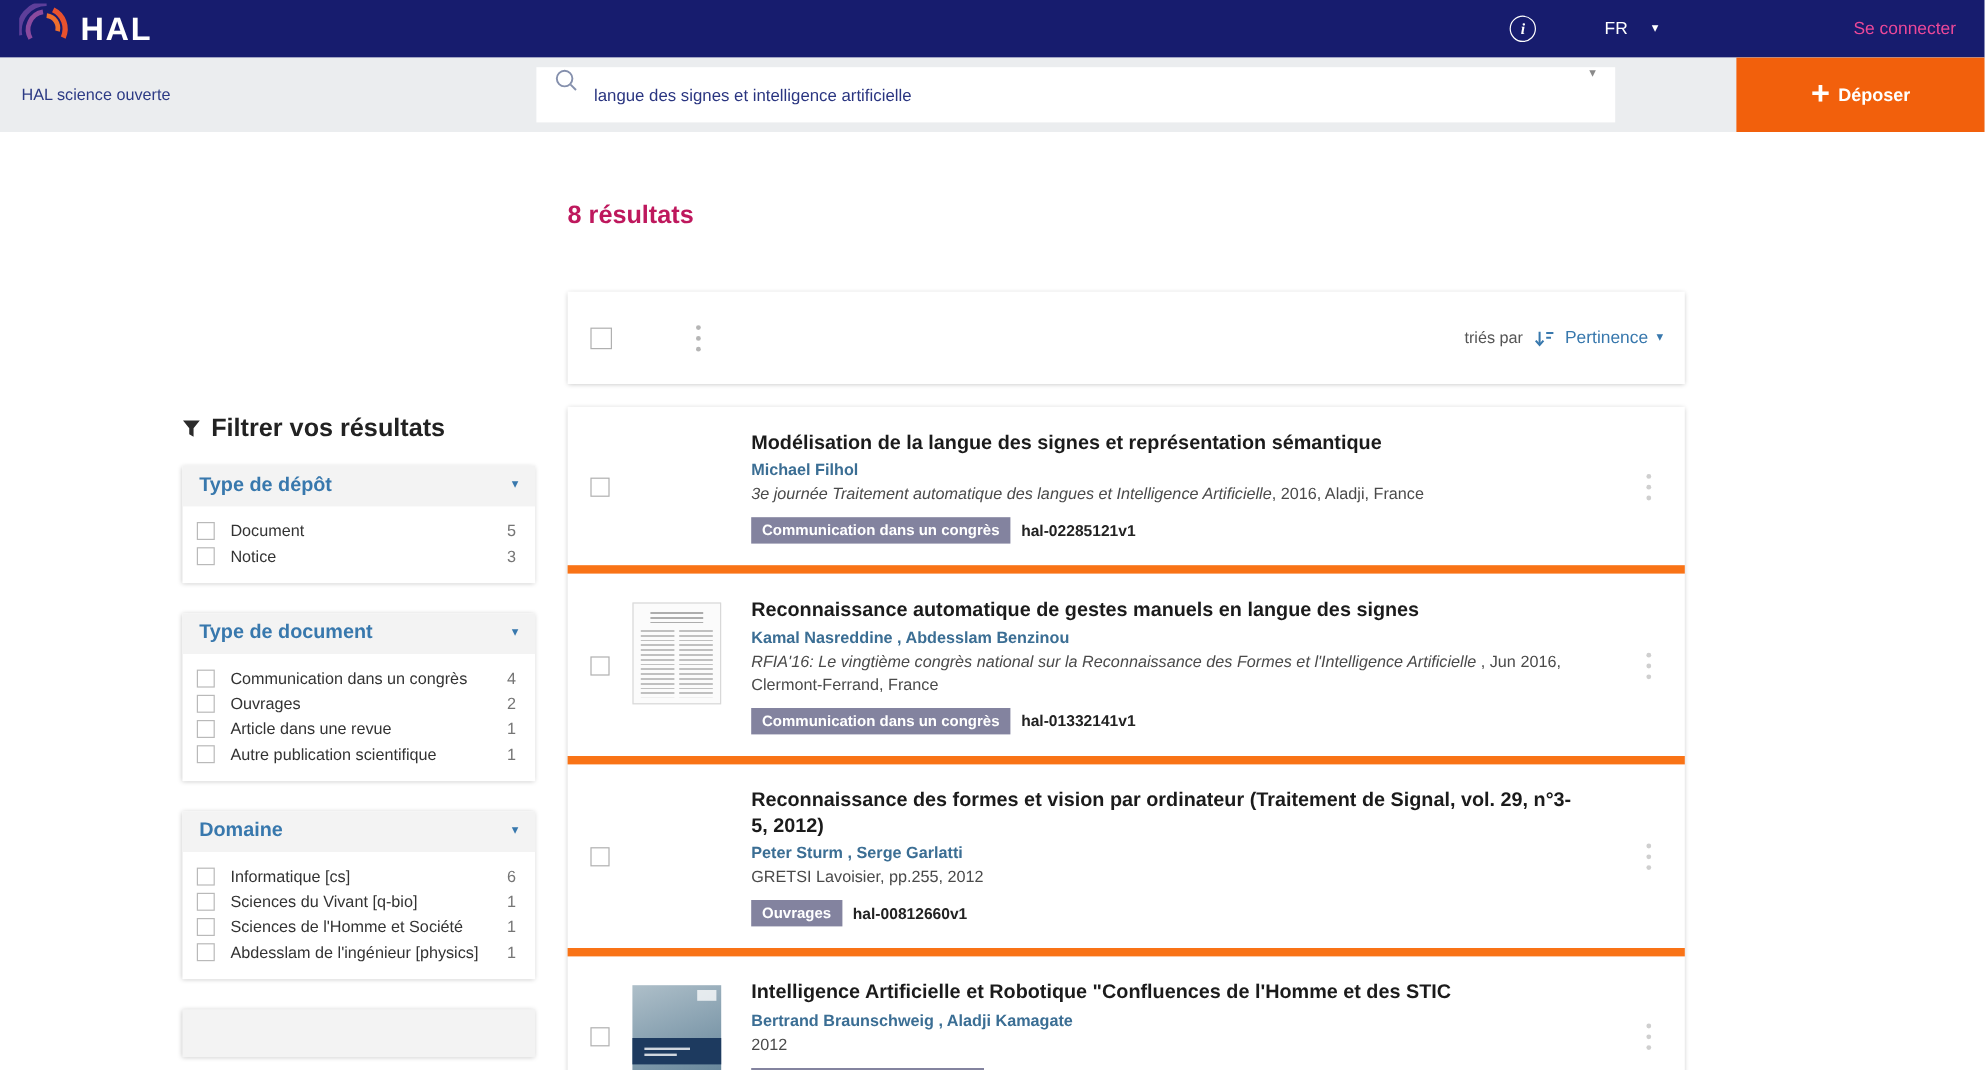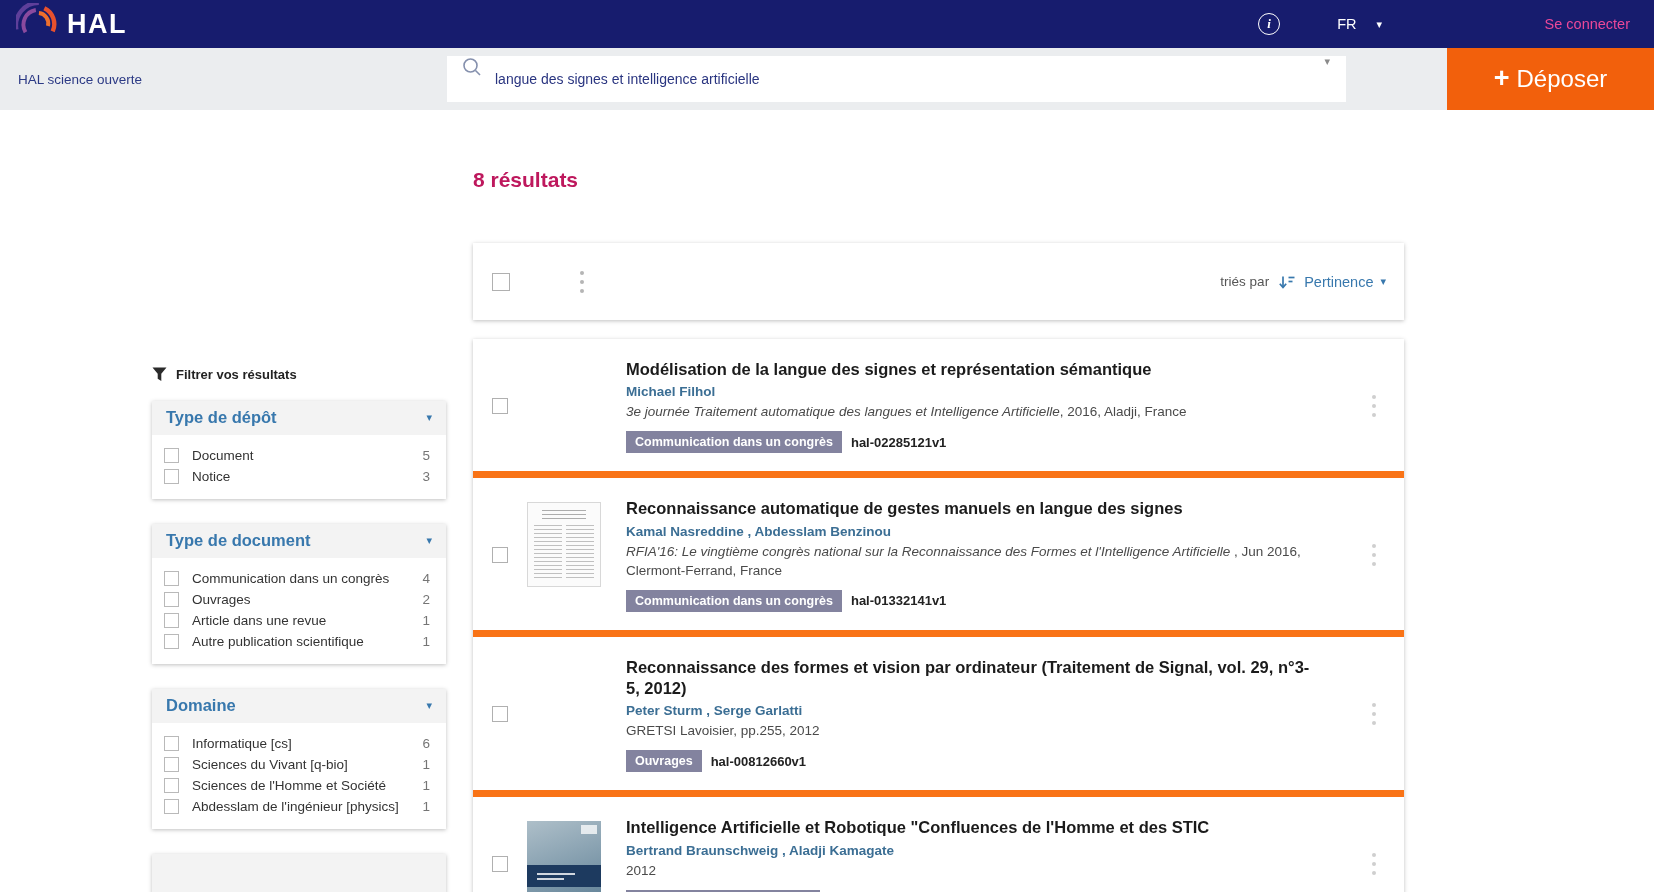--- a/index.html
+++ b/index.html
@@ -24,28 +24,28 @@
   .subheader { position:absolute; top:48px; left:0; right:0; height:62px; background:#ebedef; }
   .home-link { position:absolute; left:18px; top:50%; transform:translateY(-50%); color:#2c3a85; font-size:13.5px; }
   .search-box { position:absolute; left:447px; top:8px; width:899px; height:46px; background:#fff; display:flex; }
   .search-box input { flex:1; border:none; outline:none; font-size:14px; color:#2a3580; margin-left:12px; background:transparent;
                       font-family:"Liberation Sans","DejaVu Sans",sans-serif; }
   .search-glass { margin-left:14px; flex:0 0 auto; display:flex; }
   .search-caret { margin-right:16px; }
   .deposit-btn { position:absolute; right:0; top:0; width:207px; height:62px; background:#f2600c; border:none; cursor:pointer;
                  color:#fff; display:flex; align-items:center; justify-content:center; gap:7px; }
   .deposit-plus { font-size:27px; font-weight:bold; line-height:1; margin-top:-2px; }
-  .deposit-label { font-size:24px; font-weight:normal; }
+  .deposit-label { font-size:15px; font-weight:bold; }
 
   
   .results-count { position:absolute; left:473px; top:168px; font-size:21px; font-weight:bold; color:#be185d; }
 
   
   .sidebar { position:absolute; left:152px; top:345px; width:294px; }
-  .filter-heading { display:flex; align-items:center; gap:9px; font-size:13px; font-weight:bold; color:#222; margin-bottom:19px;margin-top:22px; }
+  .filter-heading { display:flex; align-items:center; gap:9px; font-size:21px; font-weight:bold; color:#222; margin-bottom:19px; }
   .filter-panel { background:#fff; box-shadow:0 1px 4px rgba(0,0,0,.25); margin-bottom:25px; }
   .filter-panel-header { background:#f3f3f3; padding:7px 14px 8px 14px; display:flex; justify-content:space-between; align-items:center; }
   .filter-panel-title { color:#3878ad; font-weight:bold; font-size:16.5px; }
   .filter-body { padding:13px 16px 15px 12px; }
   .filter-row { display:flex; align-items:center; margin-bottom:6px; }
   .filter-row:last-child { margin-bottom:0; }
   .filter-checkbox { width:15px; height:15px; border:1px solid #b9b9b9; background:#fff; margin-right:13px; flex:0 0 auto; }
   .filter-label { font-size:13.5px; color:#333; }
   .filter-count { margin-left:auto; font-size:13.5px; color:#757575; }
   .filter-panel-partial { height:40px; background:#f3f3f3; box-shadow:0 1px 4px rgba(0,0,0,.25); margin-top:10px; }

